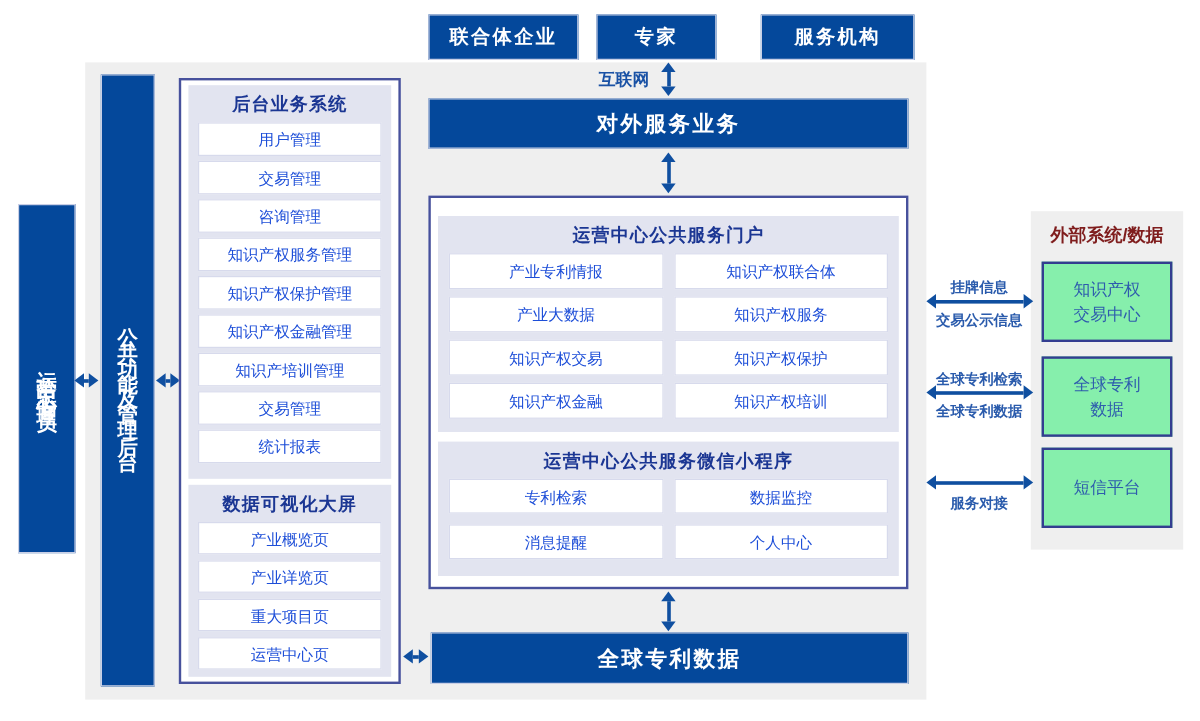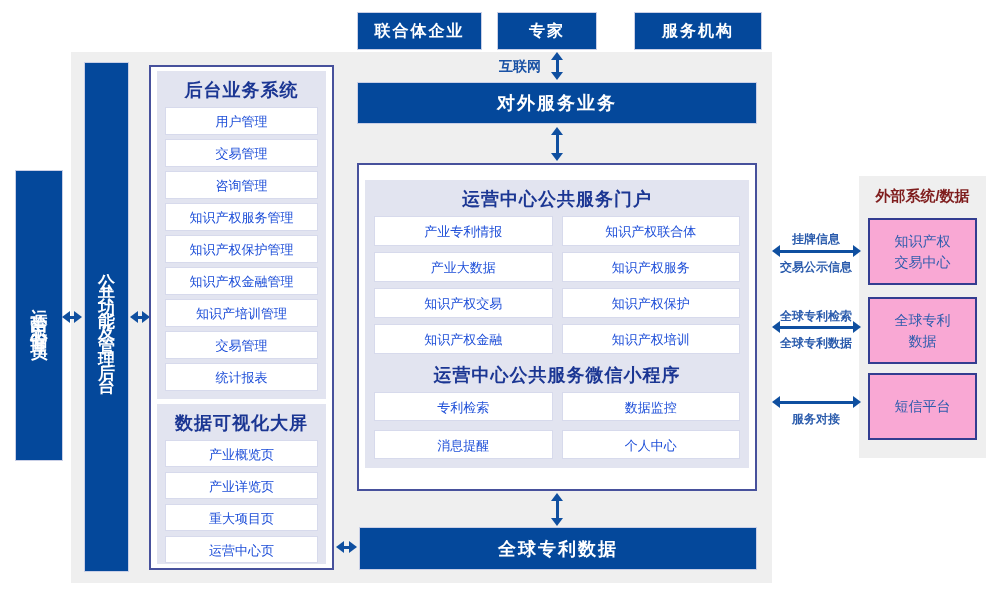--- a/index.html
+++ b/index.html
@@ -21,38 +21,38 @@
     writing-mode:vertical-rl;text-orientation:upright;
     box-shadow:0 0 0 1px #c9cfe6 inset;
   }
   
   .graybg{background:#efefef;}
   
   .containerbox{background:#ffffff;border:2px solid #47519c;box-sizing:border-box;}
   
   .panel{background:#e2e4f0;box-sizing:border-box;}
   .panel-title{
-    text-align:center;font-weight:bold;color:#1b3693;font-size:18px;
+    text-align:center;font-weight:bold;color:#1b3693;font-size:15px;
     padding:7px 0 5px 0;letter-spacing:1px;
   }
   .items-col{display:flex;flex-direction:column;gap:4px;padding:0 8px;}
   .items-col .item{height:28px;line-height:28px;}
   .item{
     background:#ffffff;border:1px solid #d7daec;box-sizing:border-box;
     text-align:center;color:#1d4ed8;font-size:13px;
   }
   .grid2{display:grid;grid-template-columns:1fr 1fr;column-gap:9px;padding:0 9px;}
   .grid2 .item{height:30px;line-height:30px;}
   .grid2.rowsgap6{row-gap:6px;}
   .grid2.rowsgap9{row-gap:9px;}
   
   .rpanel{background:#efefef;}
   .rpanel-title{text-align:center;font-weight:bold;color:#7f1d1d;font-size:15px;padding-top:11px;}
   .rbox{
-    position:absolute;background:#f9a8d4;border:2px solid #333d90;box-sizing:border-box;
+    position:absolute;background:#86efac;border:2px solid #333d90;box-sizing:border-box;
     display:flex;flex-direction:column;align-items:center;justify-content:center;
     color:#2e5cad;font-size:14px;line-height:1.45;text-align:center;
   }
   
   .lbl{
     position:absolute;width:110px;text-align:center;color:#2a5bac;
     font-size:12px;font-weight:bold;
   }
   .inetlbl{position:absolute;color:#1a52a5;font-size:14px;font-weight:bold;}
   
@@ -130,21 +130,21 @@
       <div class="item">产业专利情报</div>
       <div class="item">知识产权联合体</div>
       <div class="item">产业大数据</div>
       <div class="item">知识产权服务</div>
       <div class="item">知识产权交易</div>
       <div class="item">知识产权保护</div>
       <div class="item">知识产权金融</div>
       <div class="item">知识产权培训</div>
     </div>
   </div>
-  <div class="abs panel" style="left:6px;top:191px;width:384px;height:112px;">
+  <div class="abs panel" style="left:6px;top:203px;width:384px;height:112px;">
     <div class="panel-title">运营中心公共服务微信小程序</div>
     <div class="grid2 rowsgap9">
       <div class="item" style="height:29px;line-height:29px;">专利检索</div>
       <div class="item" style="height:29px;line-height:29px;">数据监控</div>
       <div class="item" style="height:29px;line-height:29px;">消息提醒</div>
       <div class="item" style="height:29px;line-height:29px;">个人中心</div>
     </div>
   </div>
 </div>
 

